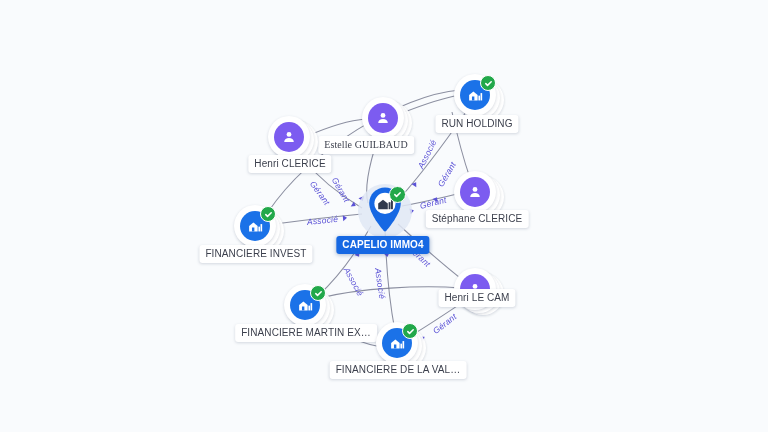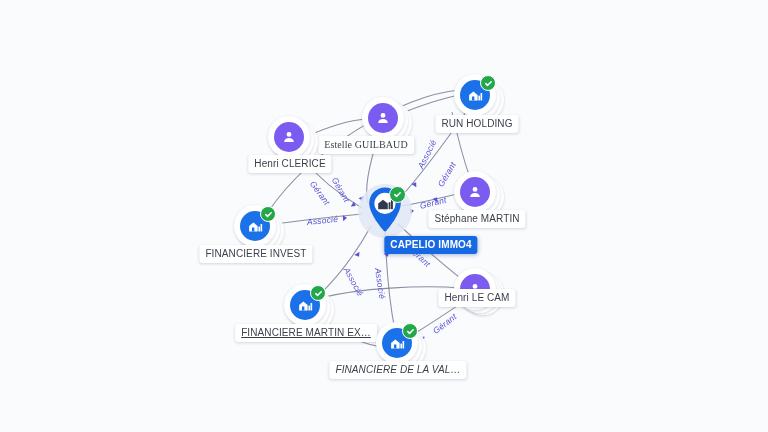--- a/index.html
+++ b/index.html
@@ -141,21 +141,20 @@
     white-space: nowrap;
     box-shadow: 0 1px 3px rgba(40,55,90,0.18);
     letter-spacing: 0.1px;
   }
   .node-label.selected {
     background: #1668e3;
     color: #ffffff;
     font-weight: bold;
     font-size: 10px;
     box-shadow: 0 1px 4px rgba(20,60,130,0.35);
-    margin-left: 48px;
   }
 </style>
 </head>
 <body>
 
 <div id="canvas">
 
   <svg id="edge-layer" viewBox="0 0 768 432" xmlns="http://www.w3.org/2000/svg">
       <path d="M 300 156 C 320 180 345 198 362 208" class="edge-path"></path>
       <path d="M 305 137 C 330 126 352 120 366 119" class="edge-path"></path>
@@ -271,21 +270,21 @@
           <div class="card c2"></div>
           <div class="card c1"></div>
           <div class="avatar person">
             <svg viewBox="0 0 24 24" width="16" height="16">
               <circle cx="12" cy="8.2" r="3.6" fill="#ffffff"></circle>
               <path d="M4.8 19.5c0-4 3.3-6 7.2-6s7.2 2 7.2 6z" fill="#ffffff"></path>
             </svg>
           </div>
         </div>
       </div>
-      <div class="node-label" style="left: 477px; top: 210px;">Stéphane MARTIN</div>
+      <div class="node-label" style="left: 477px; top: 210px;">Stéphane CLERICE</div>
       <div class="node" style="left: 257px; top: 228px;">
         <div class="stack">
           <div class="card c3"></div>
           <div class="card c2"></div>
           <div class="card c1"></div>
           <div class="avatar company">
             <svg viewBox="0 0 24 24" width="17" height="17">
               <path d="M3 11.2 9 6.3l6 4.9V19H3z" fill="#ffffff"></path>
               <rect x="7" y="13.4" width="3.4" height="5.6" fill="#1b72e8"></rect>
               <rect x="16.1" y="12.2" width="2.3" height="6.8" fill="#ffffff"></rect>
@@ -313,42 +312,42 @@
               <rect x="19.1" y="8.6" width="2.3" height="10.4" fill="#ffffff"></rect>
             </svg>
           </div>
           <div class="check">
             <svg viewBox="0 0 12 12" width="9" height="9">
               <path d="M2.4 6.2 4.7 8.5 9.6 3.6" stroke="#ffffff" stroke-width="2" fill="none" stroke-linecap="round" stroke-linejoin="round"></path>
             </svg>
           </div>
         </div>
       </div>
-      <div class="node-label" style="left: 306px; top: 324px; text-decoration: underline;">FINANCIERE MARTIN EX…</div>
+      <div class="node-label" style="left: 306px; top: 324px;">FINANCIERE MARTIN EX…</div>
       <div class="node" style="left: 399px; top: 345px;">
         <div class="stack">
           <div class="card c3"></div>
           <div class="card c2"></div>
           <div class="card c1"></div>
           <div class="avatar company">
             <svg viewBox="0 0 24 24" width="17" height="17">
               <path d="M3 11.2 9 6.3l6 4.9V19H3z" fill="#ffffff"></path>
               <rect x="7" y="13.4" width="3.4" height="5.6" fill="#1b72e8"></rect>
               <rect x="16.1" y="12.2" width="2.3" height="6.8" fill="#ffffff"></rect>
               <rect x="19.1" y="8.6" width="2.3" height="10.4" fill="#ffffff"></rect>
             </svg>
           </div>
           <div class="check">
             <svg viewBox="0 0 12 12" width="9" height="9">
               <path d="M2.4 6.2 4.7 8.5 9.6 3.6" stroke="#ffffff" stroke-width="2" fill="none" stroke-linecap="round" stroke-linejoin="round"></path>
             </svg>
           </div>
         </div>
       </div>
-      <div class="node-label" style="left: 398px; top: 361px; font-style: italic;">FINANCIERE DE LA VAL…</div>
+      <div class="node-label" style="left: 398px; top: 361px;">FINANCIERE DE LA VAL…</div>
       <div class="node" style="left: 477px; top: 291px;">
         <div class="stack">
           <div class="card c3"></div>
           <div class="card c2"></div>
           <div class="card c1"></div>
           <div class="avatar person">
             <svg viewBox="0 0 24 24" width="16" height="16">
               <circle cx="12" cy="8.2" r="3.6" fill="#ffffff"></circle>
               <path d="M4.8 19.5c0-4 3.3-6 7.2-6s7.2 2 7.2 6z" fill="#ffffff"></path>
             </svg>

